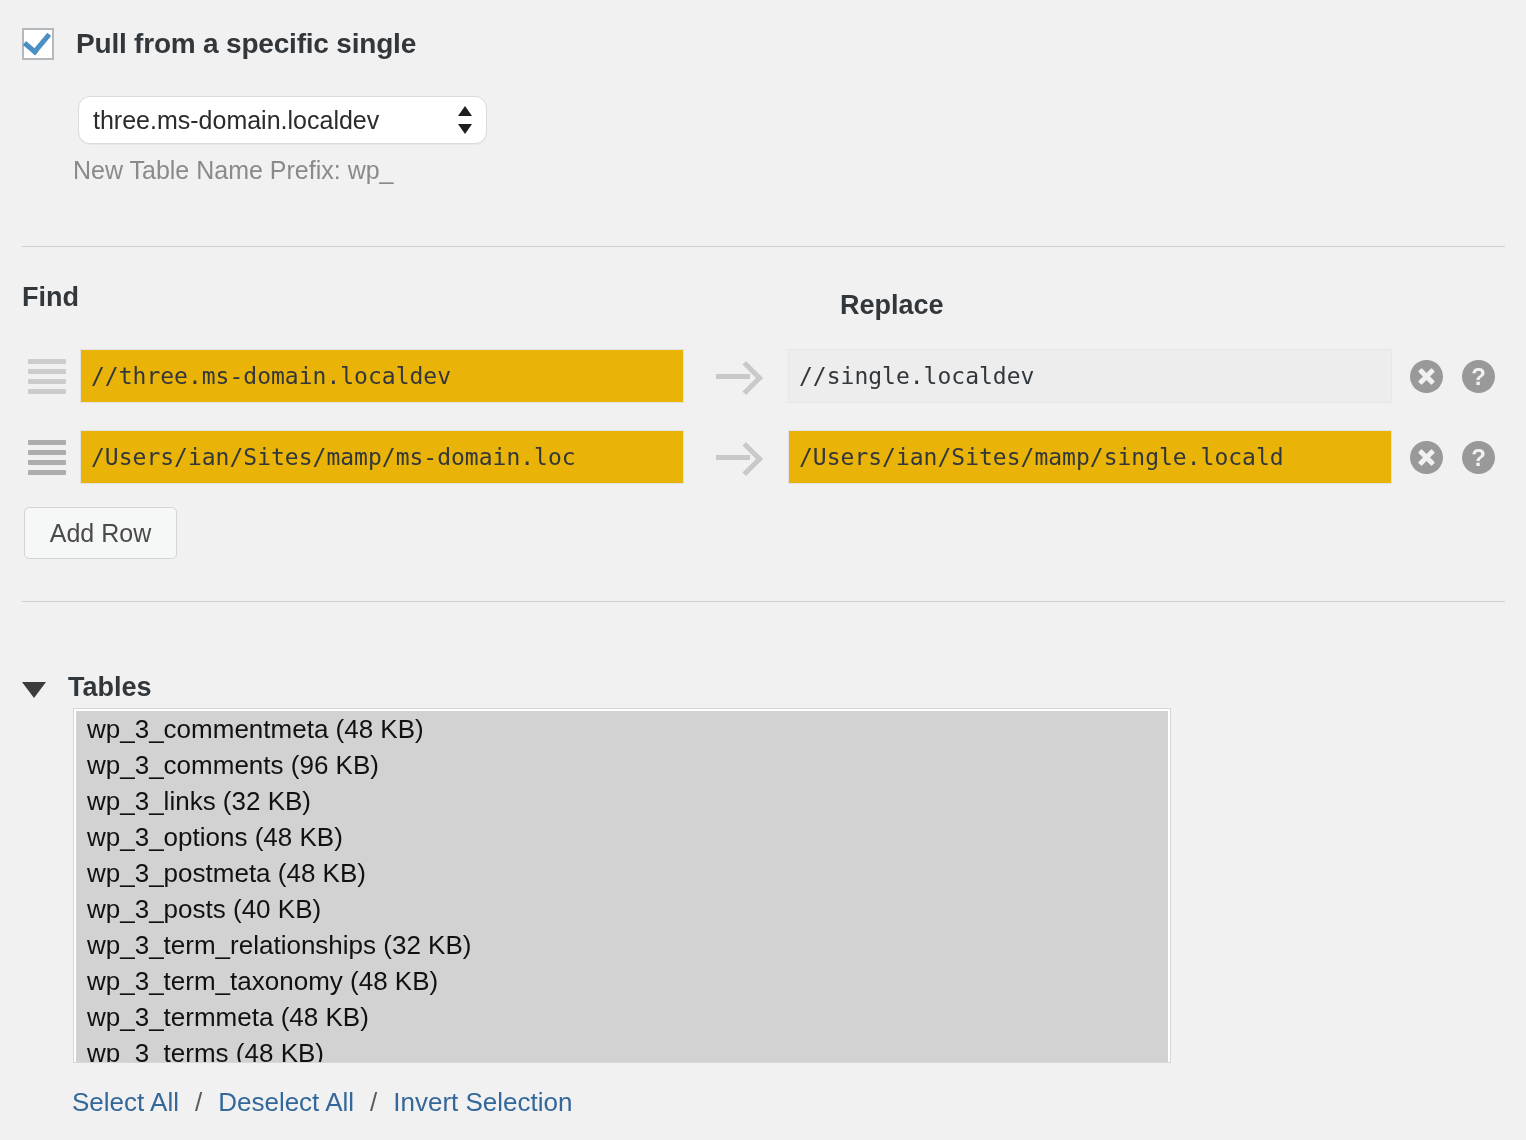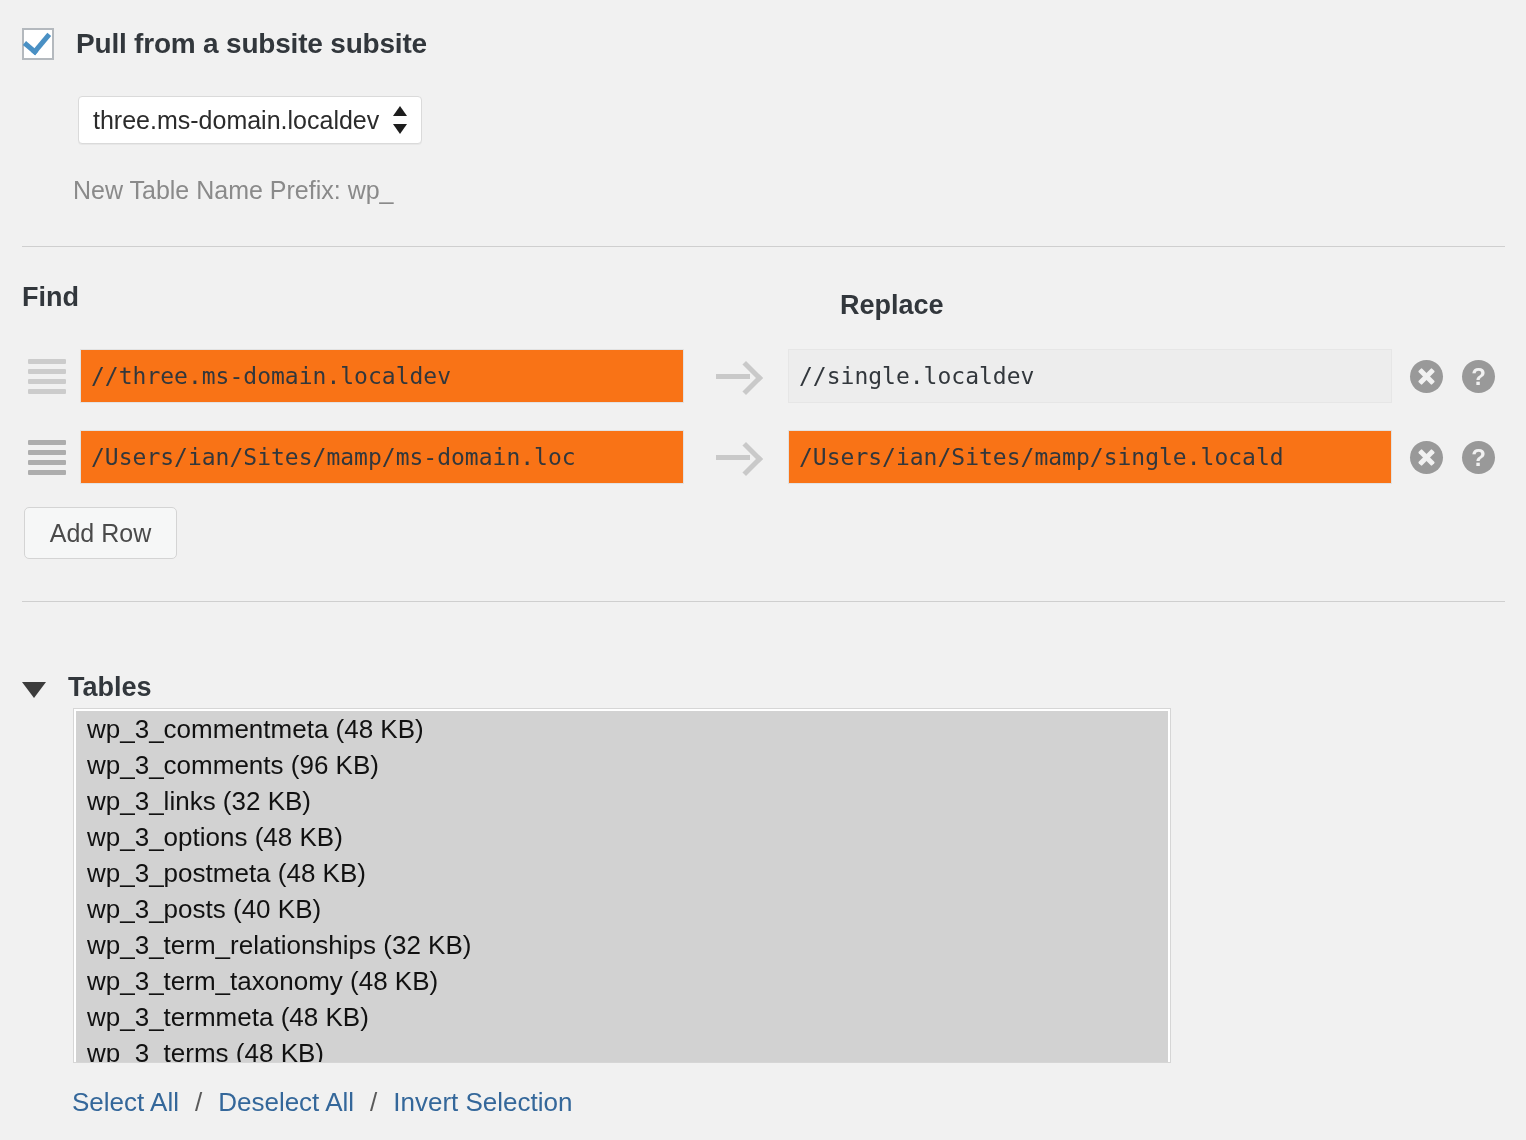--- a/index.html
+++ b/index.html
@@ -55,26 +55,26 @@
     color: #32373c;
     margin-left: 22px;
     letter-spacing: -0.2px;
     white-space: nowrap;
   }
 
   .subsite-select {
     position: absolute;
     left: 78px;
     top: 96px;
-    width: 344px;
+    width: 409px;
     height: 48px;
     box-sizing: border-box;
     background: #fff;
     border: 1px solid #dadada;
-    border-radius: 4px;
+    border-radius: 12px;
     box-shadow: 0 1px 0 rgba(0,0,0,0.04);
     display: flex;
     align-items: center;
     cursor: pointer;
   }
   .subsite-select .sel-value {
     font-size: 25px;
     color: #2b2b2b;
     padding-left: 14px;
     white-space: nowrap;
@@ -98,21 +98,21 @@
     border-bottom: 10px solid #1d1d1d;
   }
   .sel-arrows .down {
     bottom: 1px;
     border-top: 10px solid #1d1d1d;
   }
 
   .prefix-note {
     position: absolute;
     left: 73px;
-    top: 176px;
+    top: 156px;
     font-size: 25px;
     color: #8a8a8a;
     white-space: nowrap;
   }
 
   
   .divider {
     position: absolute;
     left: 22px;
     width: 1483px;
@@ -164,21 +164,21 @@
 
   .text-input {
     position: absolute;
     box-sizing: border-box;
     height: 54px;
     font-family: "DejaVu Sans Mono", "Liberation Mono", monospace;
     font-size: 23px;
     color: #32373c;
     padding: 0 10px;
     border: 1px solid #e2e2e2;
-    background: #f97316;
+    background: #eab308;
     outline: none;
     border-radius: 0;
   }
   .text-input.find { left: 80px; width: 604px; }
   .text-input.replace { left: 788px; width: 604px; }
   .text-input.muted {
     background: #ededed;
     border-color: #e6e6e6;
   }
 
@@ -332,21 +332,21 @@
 </style>
 </head>
 <body>
 
 <div class="subsite-block">
 
   <div class="checkbox-row">
     <div class="checkbox">
       <span class="tick"></span>
     </div>
-    <span class="checkbox-label">Pull from a subsite subsite</span>
+    <span class="checkbox-label">Pull from a specific single</span>
   </div>
 
   <div class="subsite-select">
     <span class="sel-value">three.ms-domain.localdev</span>
     <span class="sel-arrows">
       <span class="up"></span>
       <span class="down"></span>
     </span>
   </div>
 

